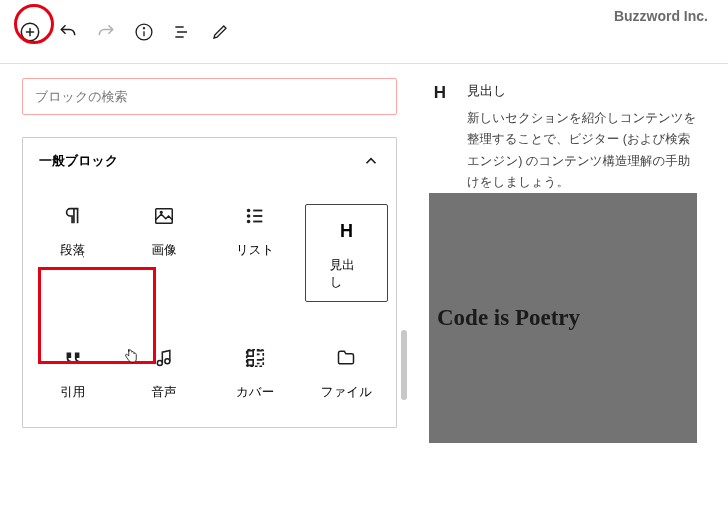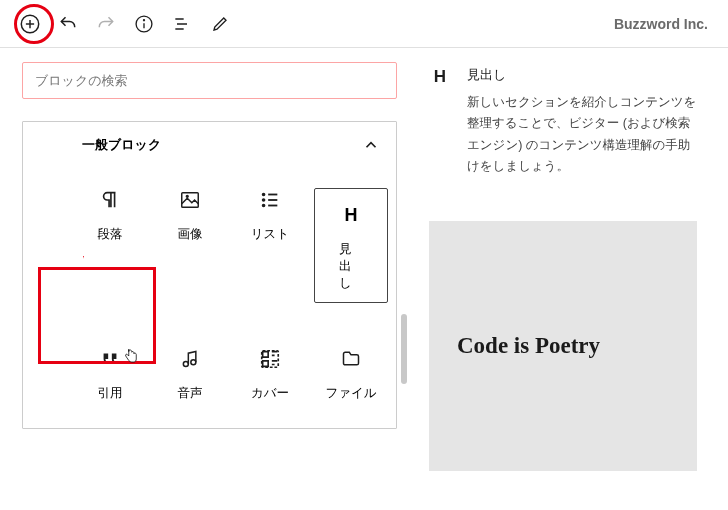--- a/index.html
+++ b/index.html
@@ -6,24 +6,23 @@
     body {
       font-family: -apple-system, BlinkMacSystemFont, "Segoe UI", "Hiragino Sans", "Meiryo", sans-serif;
       background: #fff;
       width: 728px;
       height: 510px;
       position: relative;
       overflow: hidden;
     }
     .toolbar {
       display: flex;
-      align-items: center;
       padding: 8px 12px;
       border-bottom: 1px solid #e0e0e0;
-      height: 48px;
+      height: 64px;
       justify-content: space-between;
     }
     .toolbar-left { display: flex; align-items: center; gap: 2px; }
     .tool-btn {
       width: 36px; height: 36px;
       display: flex; align-items: center; justify-content: center;
       border: none; background: transparent; cursor: pointer;
       color: #1e1e1e;
     }
     .brand {
@@ -48,21 +47,20 @@
       border-radius: 2px;
       padding: 10px 12px;
       font-size: 13px;
       color: #777;
       background: #fff;
     }
     .category {
       margin-top: 22px;
       border: 1px solid #ccc;
       border-radius: 1px;
-      padding-left: 43px;
     }
     .category-header {
       display: flex; justify-content: space-between; align-items: center;
       padding: 14px 16px;
       font-weight: 700;
       font-size: 13px;
       cursor: pointer;
     }
     .blk-grid {
       display: grid;
@@ -122,25 +120,24 @@
     .info-icon {
       width: 22px; height: 22px; font-weight: 800; font-size: 17px;
       display:flex; align-items:center; justify-content:center; color:#1e1e1e;
     }
     .info-title { font-size: 13px; margin-bottom: 8px; color:#222; }
     .info-desc {
       font-size: 12.5px; line-height: 1.7; color:#444;
       max-width: 230px;
     }
     .preview {
-      margin-top: 44px;
-      background: #e5e5e5;
+      background: #737373;
       width: 268px; height: 250px;
       display:flex; align-items:center;
-      padding: 0 28px;
+      padding: 0 8px;
     }
     .preview-text {
       font-size: 23px; font-weight: 700; color: #1a1a1a;
       font-family: Georgia, 'Times New Roman', serif;
     }
     .cursor-hand {
       position: absolute;
       left: 122px; top: 346px;
       pointer-events: none;
     }

